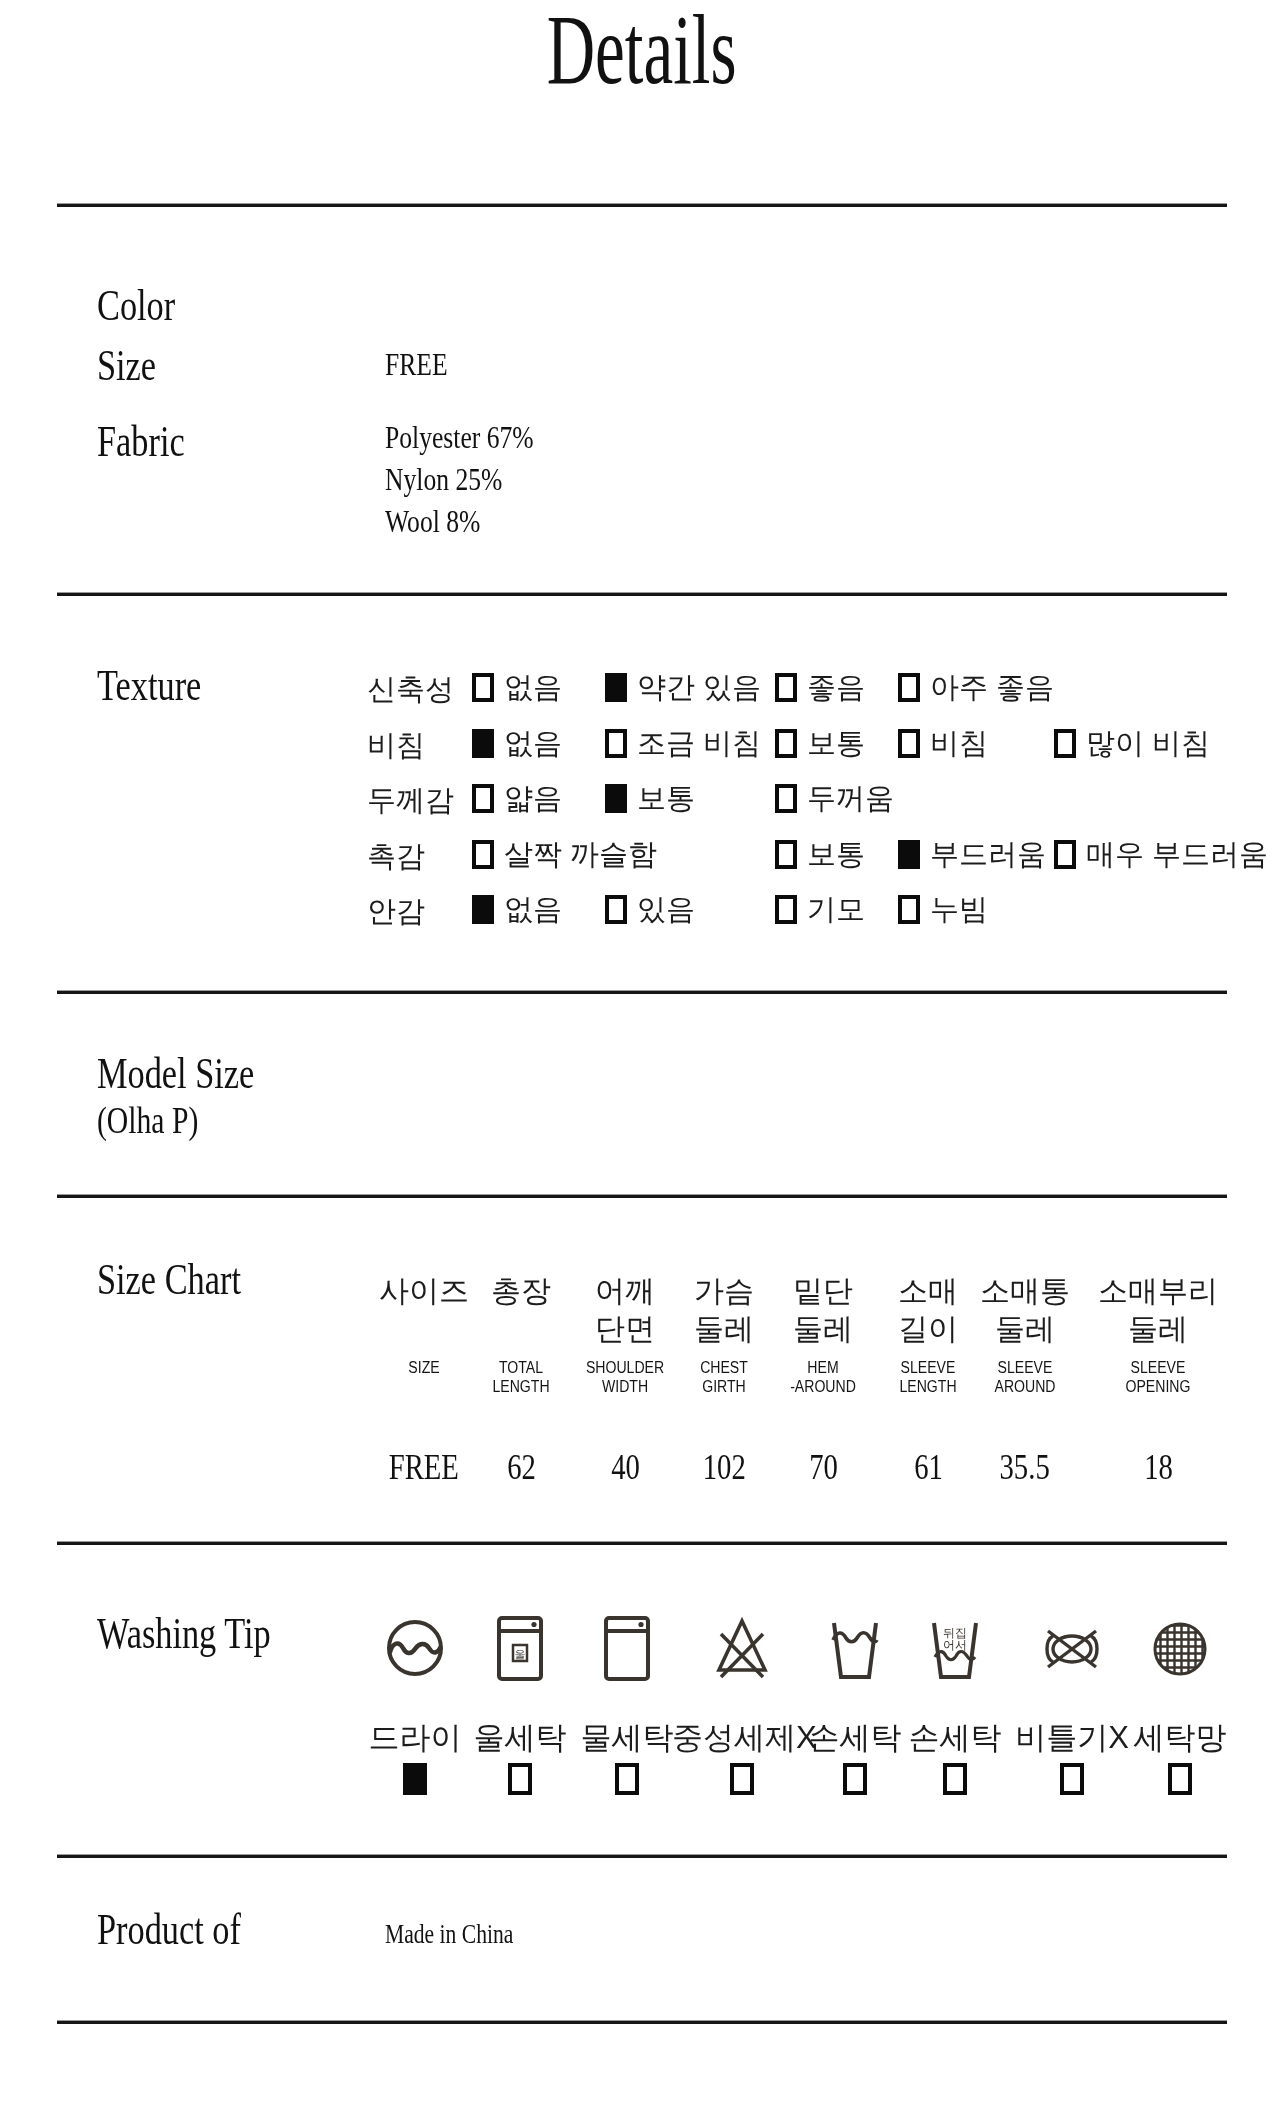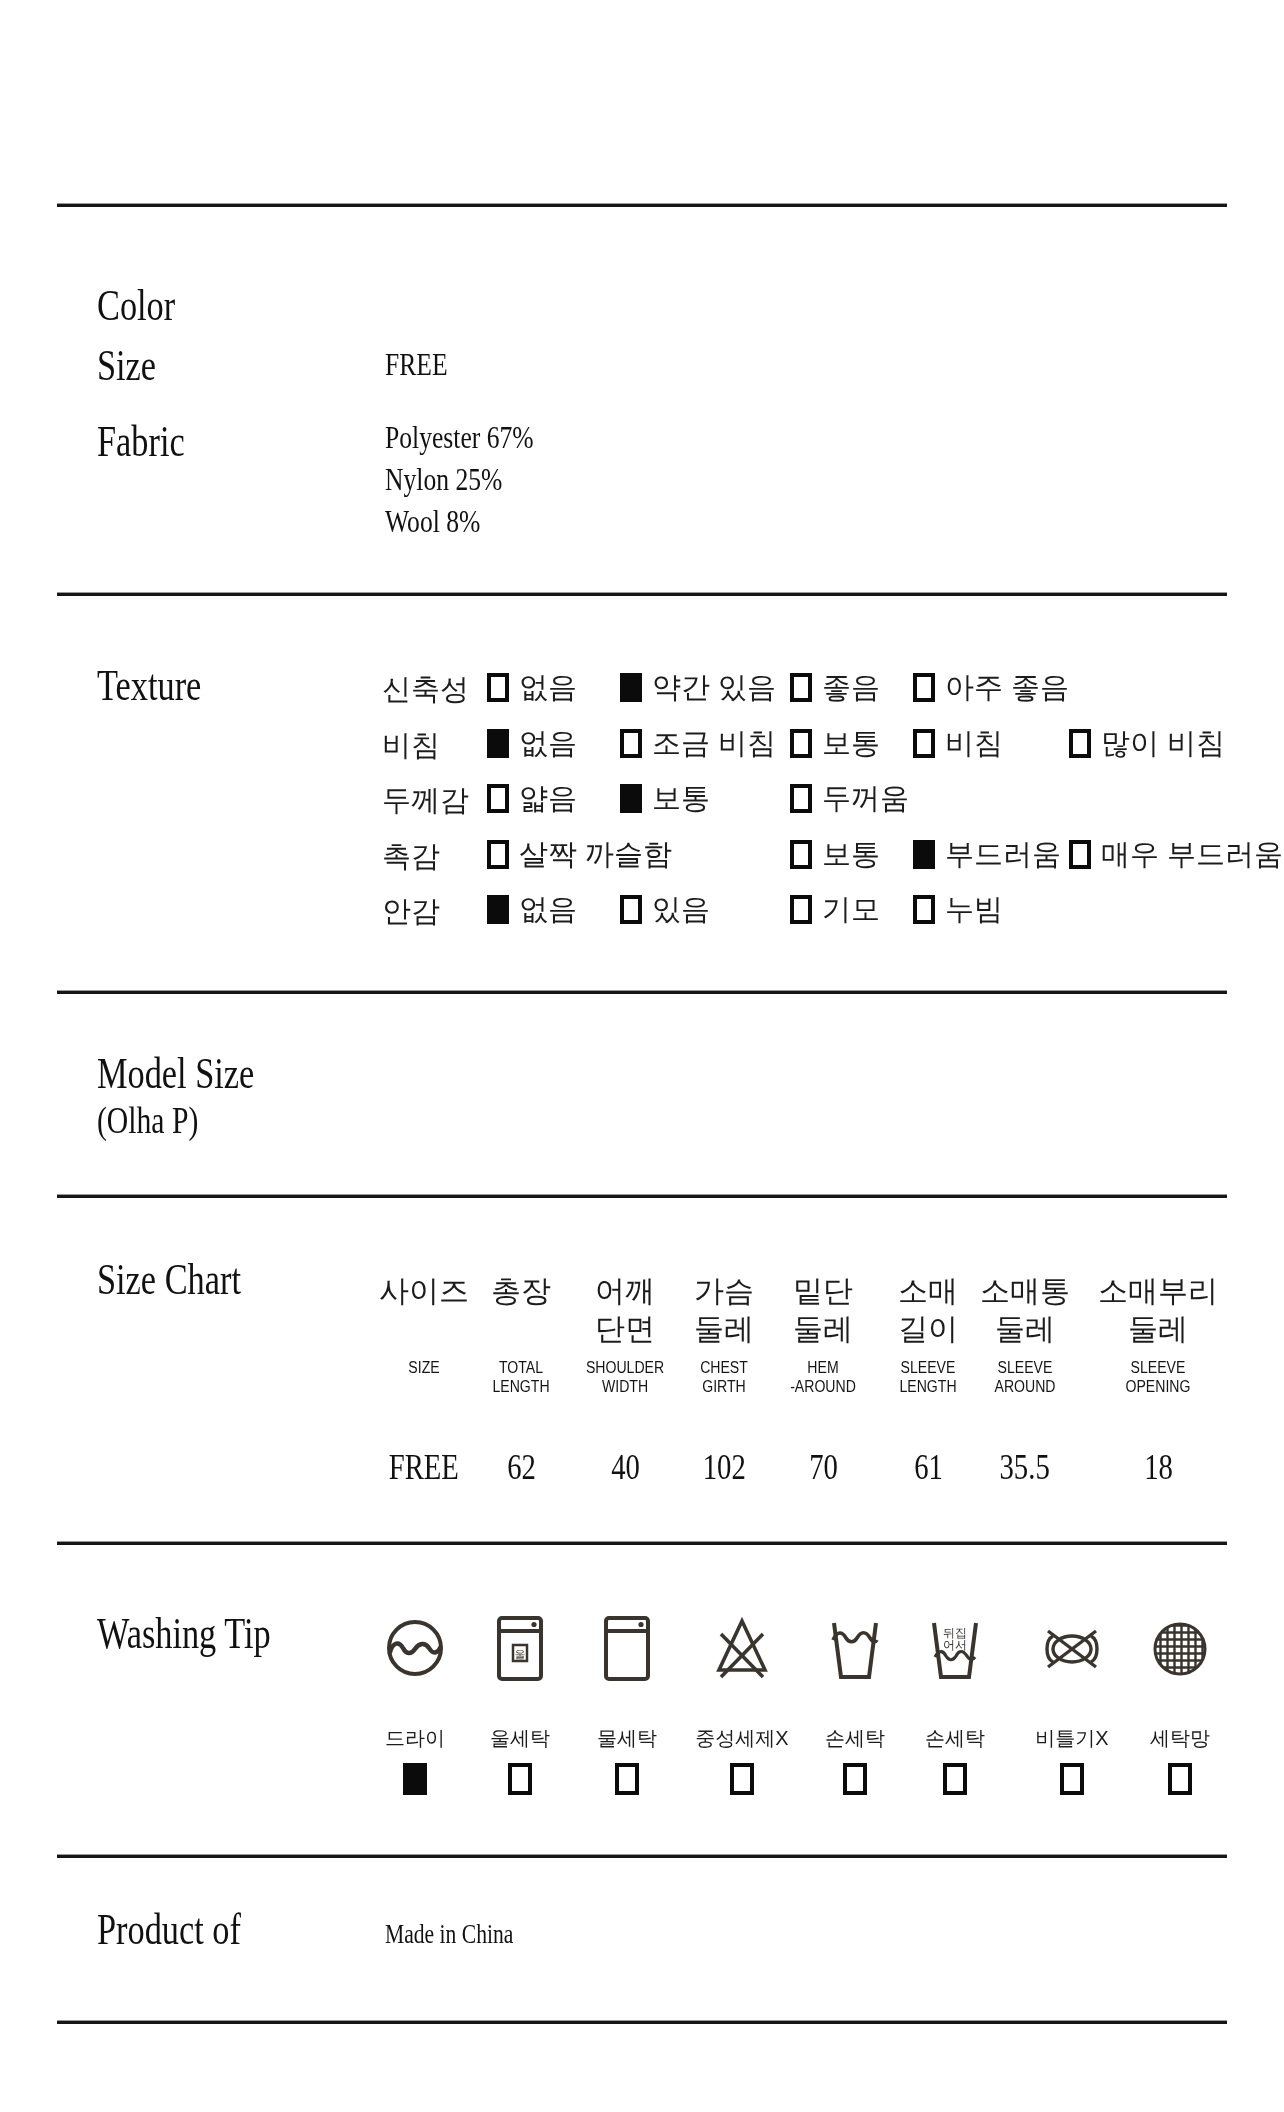--- a/index.html
+++ b/index.html
@@ -20,46 +20,47 @@
   .cb.filled{background:#0b0b0b;}
   .cbk{box-sizing:border-box;display:inline-block;width:22px;height:29px;border:4px solid #0b0b0b;background:#fff;flex:none;}
   .cbk.filled{background:#0b0b0b;}
   .cbw{box-sizing:border-box;position:absolute;width:24px;height:32px;border:4px solid #0b0b0b;background:#fff;left:50%;margin-left:-12px;}
   .cbw.filled{background:#0b0b0b;}
   
   .opt-row{position:absolute;left:383px;display:flex;align-items:center;gap:52px;}
   .opt{display:inline-flex;align-items:center;gap:13px;font-size:34px;line-height:34px;white-space:nowrap;}
   .opt .lab{display:inline-block;transform:scaleX(0.78);transform-origin:0 50%;}
   
-  .trow{position:absolute;left:382px;height:34px;width:860px;}
+  .trow{position:absolute;left:367px;height:34px;width:860px;}
   .trow-name{position:absolute;left:0;top:2px;width:104px;font-size:29px;line-height:30px;
              text-align:justify;text-align-last:justify;}
   .topt{position:absolute;top:0;display:flex;align-items:center;gap:10px;
         font-size:29px;line-height:30px;white-space:nowrap;}
   
   .sc-col{position:absolute;width:130px;text-align:center;}
   .sc-kor{font-size:30px;line-height:38px;white-space:pre-line;}
   .sc-eng{position:absolute;top:86px;left:0;width:130px;text-align:center;
           font-family:"Liberation Sans","DejaVu Sans",sans-serif;font-size:16px;line-height:19px;
           white-space:pre-line;color:#151515;transform:scaleX(0.88);transform-origin:50% 0;}
   .sc-val{position:absolute;top:178px;left:0;width:130px;text-align:center;
           font-size:35px;line-height:35px;}
   .sc-val span{display:inline-block;transform:scaleX(0.82);transform-origin:50% 50%;}
   
   .w-item{position:absolute;width:140px;text-align:center;}
   .w-icon{position:absolute;top:0;left:50%;transform:translateX(-50%);}
-  .w-label{position:absolute;top:108px;left:0;width:140px;font-size:20px;line-height:30px;white-space:nowrap;text-align:center;}
+  .w-label{position:absolute;top:108px;left:0;width:140px;font-size:31px;line-height:30px;white-space:nowrap;text-align:center;}
   .w-cb-slot{top:148px;}
   svg{display:block;}
 </style>
 </head>
 <body>
 
 <div id="page">
 
+  <h1 class="title"><span>Details</span></h1>
 
   <div class="rule" style="top:203px"></div>
   <div class="rule" style="top:592px"></div>
   <div class="rule" style="top:990px"></div>
   <div class="rule" style="top:1194px"></div>
   <div class="rule" style="top:1541px"></div>
   <div class="rule" style="top:1854px"></div>
   <div class="rule" style="top:2020px"></div>
 
   <div class="sec-label" style="top:284px"><span>Color</span></div>

